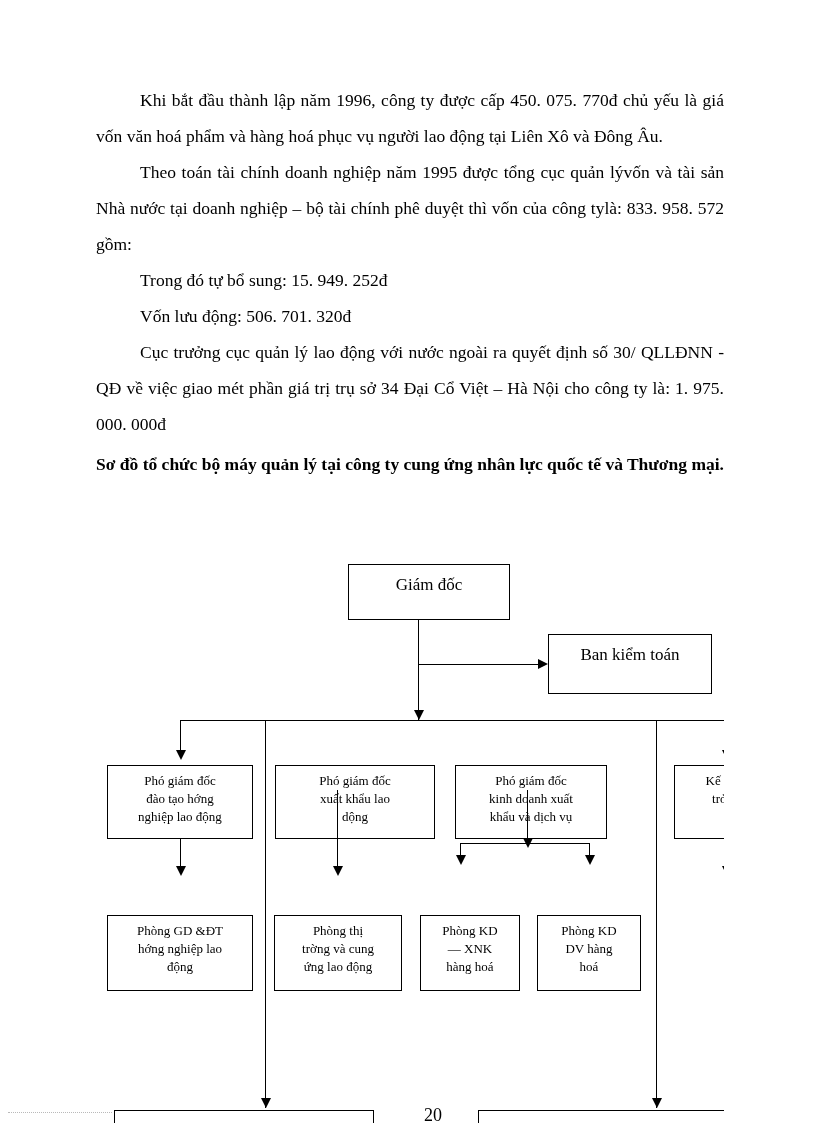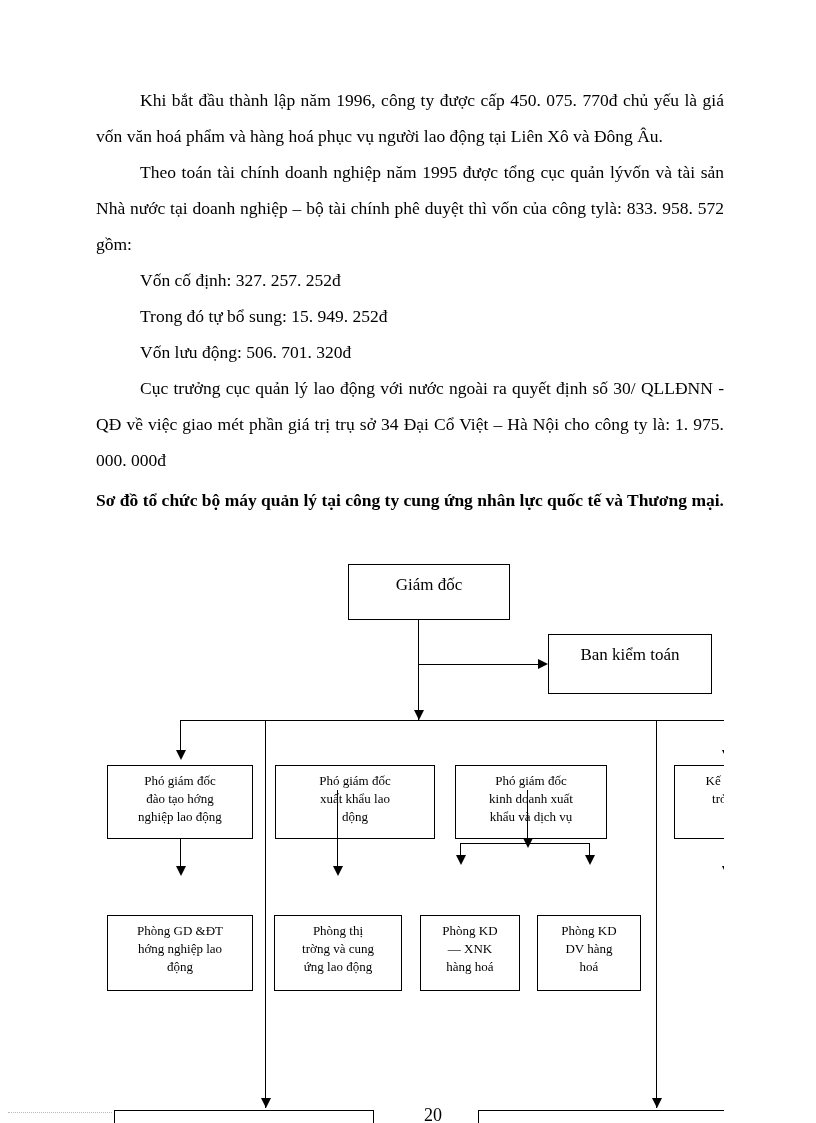--- a/index.html
+++ b/index.html
@@ -39,21 +39,21 @@
     font-size: 17.5px;
     line-height: 36px;
     text-indent: 44px;
     text-align: left;
   }
   p.centered-title {
     margin: 6px 0 0 0;
     font-size: 17.5px;
     line-height: 33px;
     font-weight: bold;
-    text-align: center;
+    text-align: left;
     text-indent: 0;
   }
 
   
   #chart {
     position: absolute;
     left: 0;
     top: 0;
     width: 816px;
     height: 1123px;
@@ -118,21 +118,20 @@
   }
 </style>
 </head>
 <body>
 
 <div id="page">
 
   <div class="textblock">
     <p class="para">Khi bắt đầu thành lập năm 1996, công ty được cấp 450. 075. 770đ chủ yếu là giá vốn văn hoá phẩm và hàng hoá phục vụ người lao động tại Liên Xô và Đông Âu.</p>
     <p class="para">Theo toán tài chính doanh nghiệp năm 1995 được tổng cục quản lývốn và tài sản Nhà nước tại doanh nghiệp – bộ tài chính phê duyệt thì vốn của công tylà: 833. 958. 572 gồm:</p>
-    <p class="listline">Vốn cố định: 327. 257. 252đ</p>
     <p class="listline">Trong đó tự bổ sung: 15. 949. 252đ</p>
     <p class="listline">Vốn lưu động: 506. 701. 320đ</p>
     <p class="para">Cục trưởng cục quản lý lao động với nước ngoài ra quyết định số 30/ QLLĐNN - QĐ về việc giao mét phần giá trị trụ sở 34 Đại Cổ Việt – Hà Nội cho công ty là: 1. 975. 000. 000đ</p>
     <p class="centered-title">Sơ đồ tổ chức bộ máy quản lý tại công ty cung ứng nhân lực quốc tế và Thương mại.</p>
   </div>
 
   <div id="chart">
 
     <div class="box big" style="left:348px; top:564px; width:162px; height:56px;">
       <span class="boxtext">Giám đốc</span>

